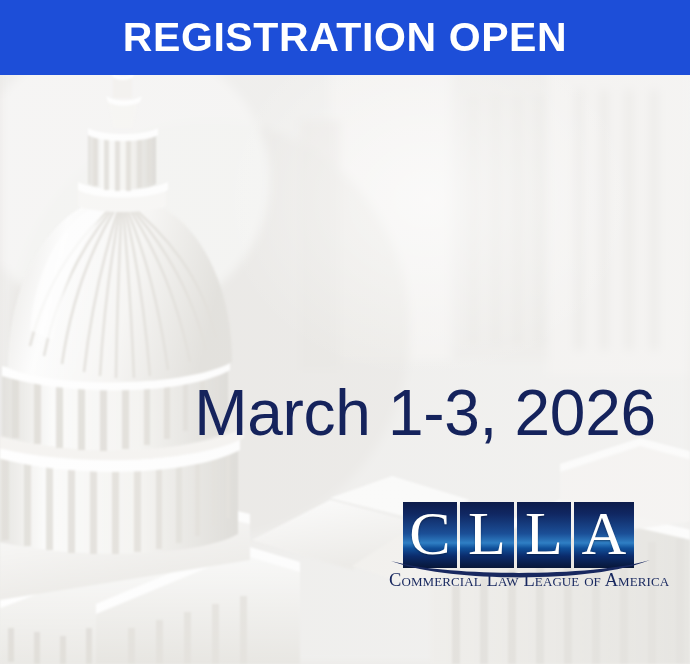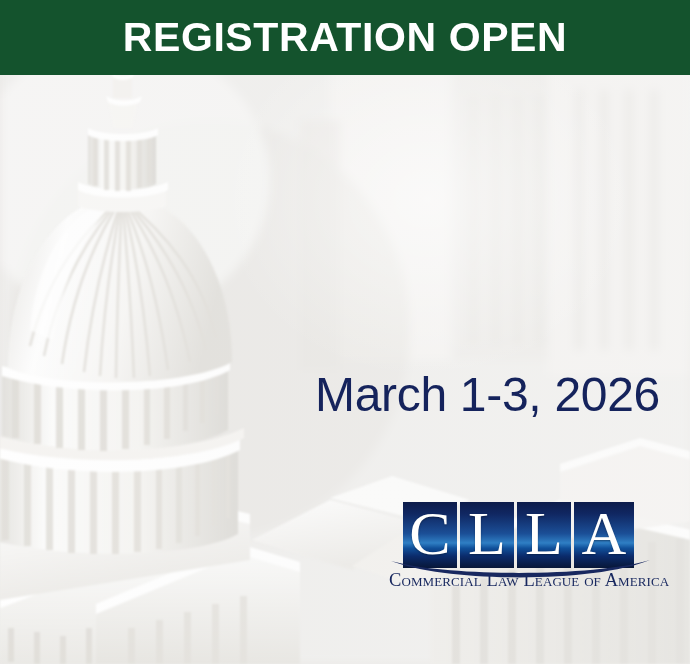--- a/index.html
+++ b/index.html
@@ -40,21 +40,21 @@
       radial-gradient(ellipse 300px 260px at 62% 30%, rgba(255,255,255,0.55), rgba(255,255,255,0) 70%),
       linear-gradient(90deg, rgba(250,250,250,0.15) 0%, rgba(245,245,244,0.30) 45%, rgba(248,248,247,0.45) 100%);
   }
 
   
   #banner {
     position: absolute;
     left: 0; top: 0;
     width: 690px;
     height: 75px;
-    background: #14532d;
+    background: #1d4ed8;
     display: flex;
     align-items: center;
     justify-content: center;
     z-index: 5;
   }
   #banner-text {
     color: #ffffff;
     font-family: "Liberation Sans", sans-serif;
     font-weight: bold;
     font-size: 41px;
@@ -103,27 +103,27 @@
   #hl-line-3 {
     color: #f4180e;
     font-size: 55px;
     letter-spacing: -0.5px;
   }
 
   
   #date-line {
     position: absolute;
     right: 30px;
-    top: 371px;
+    top: 381px;
     width: 470px;
-    text-align: right;
+    text-align: center;
     color: #15235c;
     font-family: "Liberation Sans", sans-serif;
     font-weight: normal;
-    font-size: 48px;
+    font-size: 64px;
     letter-spacing: -0.3px;
     line-height: 1;
     white-space: nowrap;
     z-index: 4;
   }
 
   
   #clla-logo {
     position: absolute;
     left: 389px;

